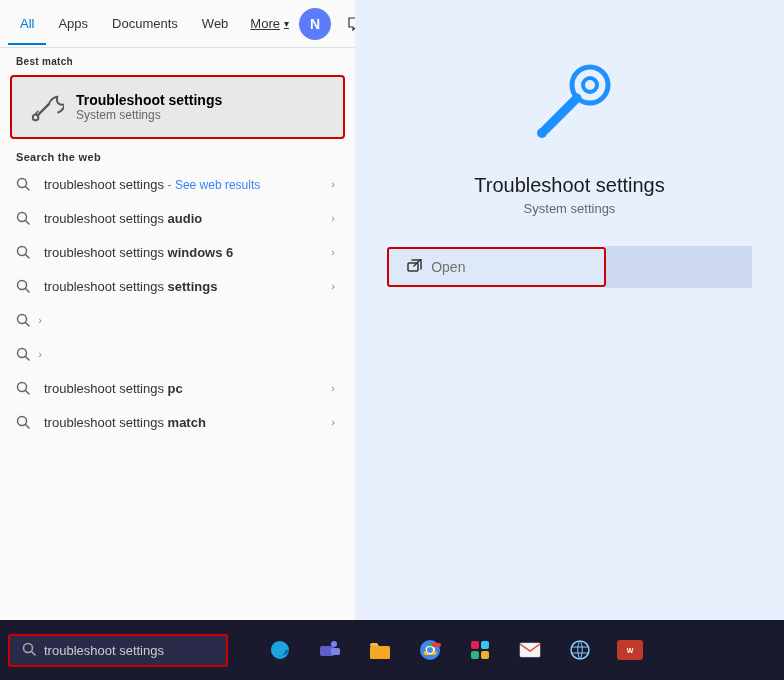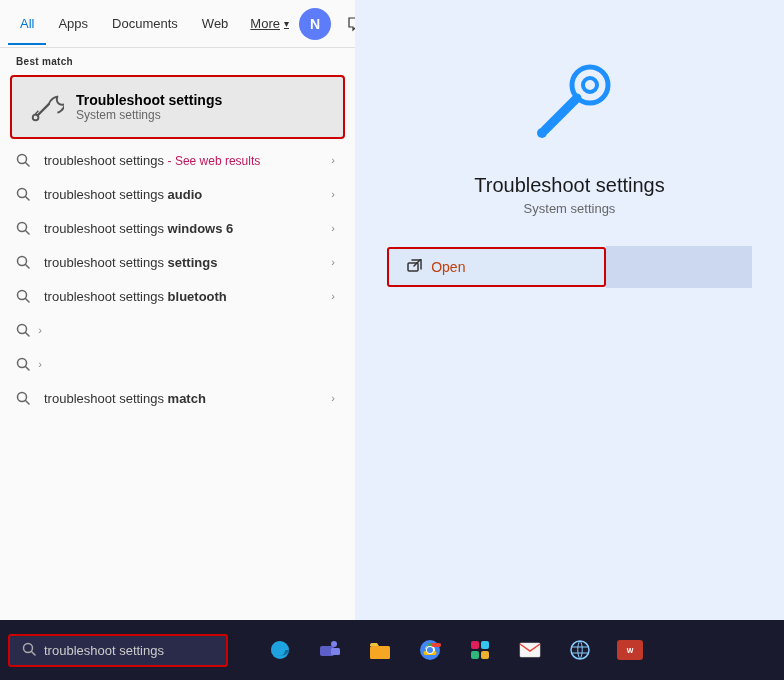--- a/index.html
+++ b/index.html
@@ -171,21 +171,21 @@
     .suggestion-text {
       flex: 1;
       font-size: 13px;
       color: #333;
       margin-left: 12px;
     }
     .suggestion-text .bold {
       font-weight: 600;
     }
     .suggestion-text .link-text {
-      color: #be185d;
+      color: #3b82f6;
       font-size: 12px;
       margin-top: 43px;
     }
     .suggestion-arrow {
       width: 16px;
       height: 16px;
       display: flex;
       align-items: center;
       justify-content: center;
       color: #666;
@@ -232,21 +232,21 @@
     .open-button {
       display: flex;
       align-items: center;
       gap: 8px;
       padding: 10px 18px;
       background: #dde8f8;
       border: 2px solid #cc0000;
       border-radius: 3px;
       cursor: pointer;
       font-size: 14px;
-      color: #c2410c;
+      color: #737373;
       width: 60%;
     }
 
     .open-button-ext {
       width: 40%;
       height: 42px;
       background: #ccd8f0;
     }
 
     
@@ -353,20 +353,21 @@
 
         <path d="M13 25l-3 3-2-2 3-3" stroke="#555" stroke-width="1.5" fill="none"></path>
       </svg>
     </div>
     <div class="best-match-text">
       <div class="best-match-title">Troubleshoot settings</div>
       <div class="best-match-subtitle">System settings</div>
     </div>
   </div>
 
+  <div class="search-web-label">Search the web</div>
 
   <div class="suggestion-item">
     <div class="search-icon-small">
       <svg width="14" height="14" viewBox="0 0 14 14" fill="none">
         <circle cx="6" cy="6" r="4.5" stroke="#666" stroke-width="1.5"></circle>
         <line x1="9.5" y1="9.5" x2="13" y2="13" stroke="#666" stroke-width="1.5" stroke-linecap="round"></line>
       </svg>
     </div>
     <div class="suggestion-text">
       troubleshoot settings <span class="link-text">- See web results</span>
@@ -413,42 +414,42 @@
     <div class="suggestion-arrow chevron-right">›</div>
   </div>
 
   <div class="suggestion-item">
     <div class="search-icon-small">
       <svg width="14" height="14" viewBox="0 0 14 14" fill="none">
         <circle cx="6" cy="6" r="4.5" stroke="#666" stroke-width="1.5"></circle>
         <line x1="9.5" y1="9.5" x2="13" y2="13" stroke="#666" stroke-width="1.5" stroke-linecap="round"></line>
       </svg>
     </div>
+    <div class="suggestion-arrow chevron-right">›</div>
+  </div>
+
+  <div class="suggestion-item">
+    <div class="search-icon-small">
+      <svg width="14" height="14" viewBox="0 0 14 14" fill="none">
+        <circle cx="6" cy="6" r="4.5" stroke="#666" stroke-width="1.5"></circle>
+        <line x1="9.5" y1="9.5" x2="13" y2="13" stroke="#666" stroke-width="1.5" stroke-linecap="round"></line>
+      </svg>
+    </div>
+    <div class="suggestion-arrow chevron-right">›</div>
+  </div>
+
+  <div class="suggestion-item">
+    <div class="search-icon-small">
+      <svg width="14" height="14" viewBox="0 0 14 14" fill="none">
+        <circle cx="6" cy="6" r="4.5" stroke="#666" stroke-width="1.5"></circle>
+        <line x1="9.5" y1="9.5" x2="13" y2="13" stroke="#666" stroke-width="1.5" stroke-linecap="round"></line>
+      </svg>
+    </div>
     <div class="suggestion-text">
-      troubleshoot settings <span class="bold">bluetooth</span>
-    </div>
-    <div class="suggestion-arrow chevron-right">›</div>
-  </div>
-
-  <div class="suggestion-item">
-    <div class="search-icon-small">
-      <svg width="14" height="14" viewBox="0 0 14 14" fill="none">
-        <circle cx="6" cy="6" r="4.5" stroke="#666" stroke-width="1.5"></circle>
-        <line x1="9.5" y1="9.5" x2="13" y2="13" stroke="#666" stroke-width="1.5" stroke-linecap="round"></line>
-      </svg>
-    </div>
-    <div class="suggestion-arrow chevron-right">›</div>
-  </div>
-
-  <div class="suggestion-item">
-    <div class="search-icon-small">
-      <svg width="14" height="14" viewBox="0 0 14 14" fill="none">
-        <circle cx="6" cy="6" r="4.5" stroke="#666" stroke-width="1.5"></circle>
-        <line x1="9.5" y1="9.5" x2="13" y2="13" stroke="#666" stroke-width="1.5" stroke-linecap="round"></line>
-      </svg>
+      troubleshoot settings <span class="bold">pc</span>
     </div>
     <div class="suggestion-arrow chevron-right">›</div>
   </div>
 
   <div class="suggestion-item">
     <div class="search-icon-small">
       <svg width="14" height="14" viewBox="0 0 14 14" fill="none">
         <circle cx="6" cy="6" r="4.5" stroke="#666" stroke-width="1.5"></circle>
         <line x1="9.5" y1="9.5" x2="13" y2="13" stroke="#666" stroke-width="1.5" stroke-linecap="round"></line>
       </svg>

